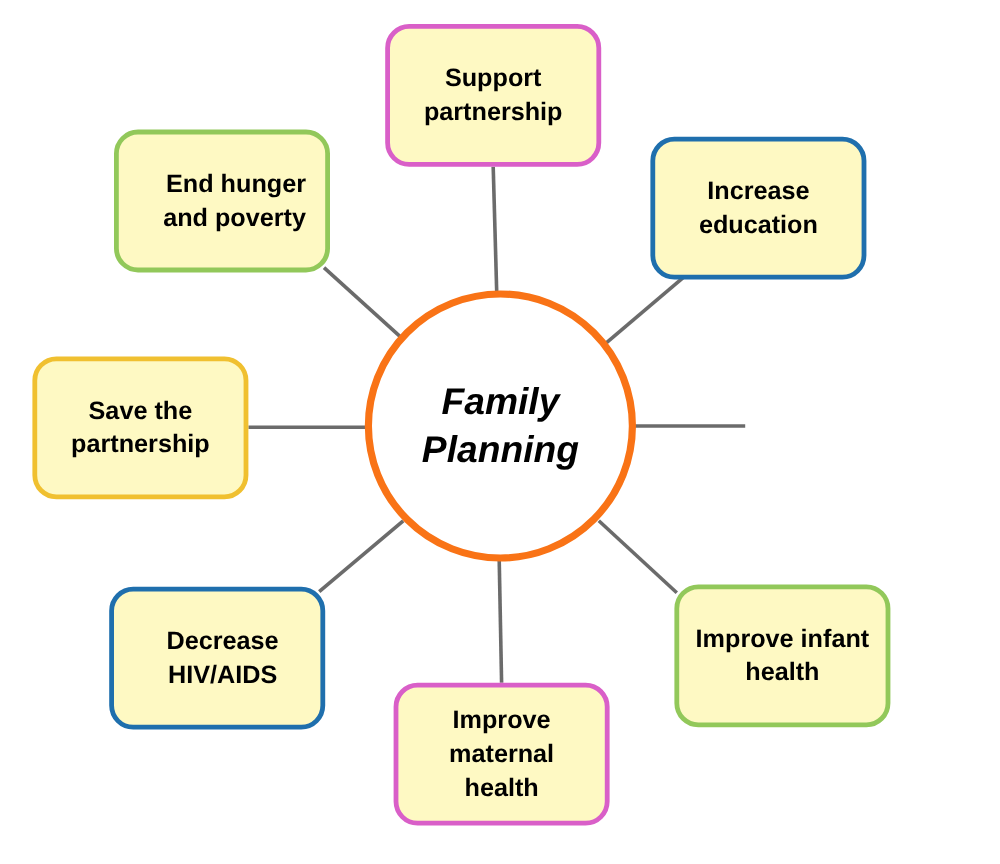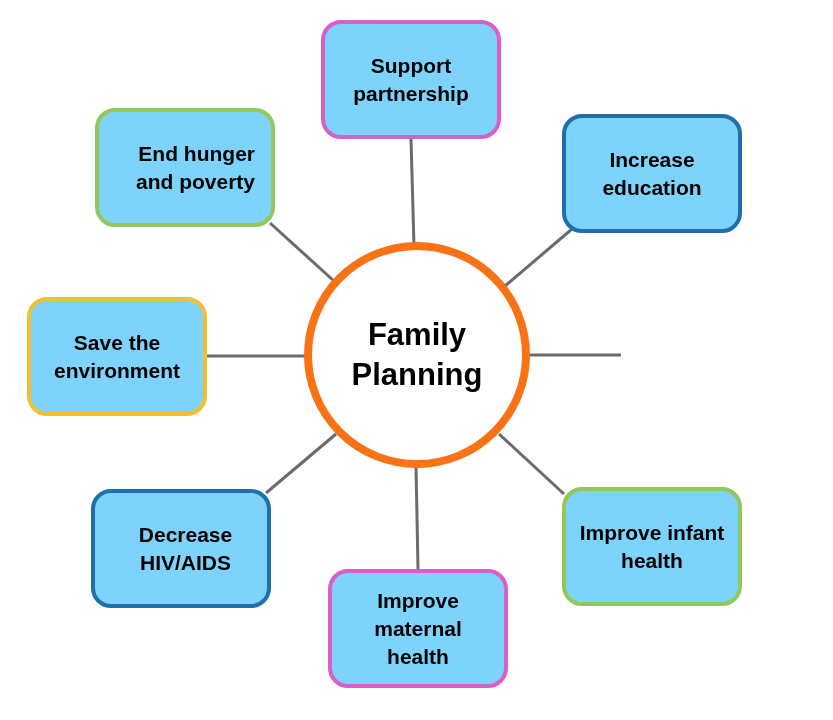--- a/index.html
+++ b/index.html
@@ -5,44 +5,45 @@
   html, body { margin: 0; padding: 0; background: #ffffff; }
   body { width: 833px; height: 720px; position: relative; overflow: hidden; font-family: "Liberation Sans", sans-serif; }
   #diagram { position: absolute; left: 0; top: 0; width: 833px; height: 720px; }
   svg.connectors { position: absolute; left: 0; top: 0; width: 833px; height: 720px; }
   .node {
     position: absolute;
     box-sizing: border-box;
     width: 180px; height: 119px;
     border: 4px solid #000;
     border-radius: 20px;
-    background: #7dd3fc;
+    background: #fef9c3;
     display: flex; align-items: center; justify-content: center;
     text-align: center;
     font-weight: bold;
     font-size: 21px;
     line-height: 28px;
     color: #000;
     padding: 0 8px;
   }
   .node span { display: block; }
   .center {
     position: absolute;
     box-sizing: border-box;
     left: 304px; top: 242px;
     width: 226px; height: 226px;
     border-radius: 50%;
-    border: 8px solid #f97316;
+    border: 6px solid #f97316;
     background: #ffffff;
     display: flex; align-items: center; justify-content: center;
     text-align: center;
     font-weight: bold;
     font-size: 31px;
     line-height: 40px;
     color: #000;
+    font-style: italic;
   }
 </style>
 </head>
 <body>
 
 <div id="diagram">
 
   <svg class="connectors" viewBox="0 0 833 720">
     <g stroke="#6b6b6b" stroke-width="3" fill="none">
       <line x1="411" y1="139" x2="414" y2="246"></line>
@@ -57,38 +58,38 @@
   </svg>
 
   <div class="center">
     <span>Family Planning</span>
   </div>
 
   <div class="node" style="left:321px; top:20px; border-color:#d95fc8;">
     <span style="max-width:130px;">Support partnership</span>
   </div>
 
-  <div class="node" style="left:562px; top:114px; border-color:#1f6fad;">
+  <div class="node" style="left:542px; top:114px; border-color:#1f6fad;">
     <span style="max-width:130px;">Increase education</span>
   </div>
 
 
   <div class="node" style="left:562px; top:487px; border-color:#92c85a;">
     <span style="max-width:150px;">Improve infant health</span>
   </div>
 
   <div class="node" style="left:328px; top:569px; border-color:#d95fc8;">
     <span style="max-width:110px;">Improve maternal health</span>
   </div>
 
   <div class="node" style="left:91px; top:489px; border-color:#1f6fad;padding-left:17px;">
     <span style="max-width:115px;">Decrease HIV/AIDS</span>
   </div>
 
   <div class="node" style="left:27px; top:297px; border-color:#f0c030;">
-    <span style="max-width:150px;">Save the environment</span>
+    <span style="max-width:150px;">Save the partnership</span>
   </div>
 
   <div class="node" style="left:95px; top:108px; border-color:#92c85a;text-align:right;">
     <span style="max-width:140px;">End hunger and poverty</span>
   </div>
 
 </div>
 
 </body></html>

